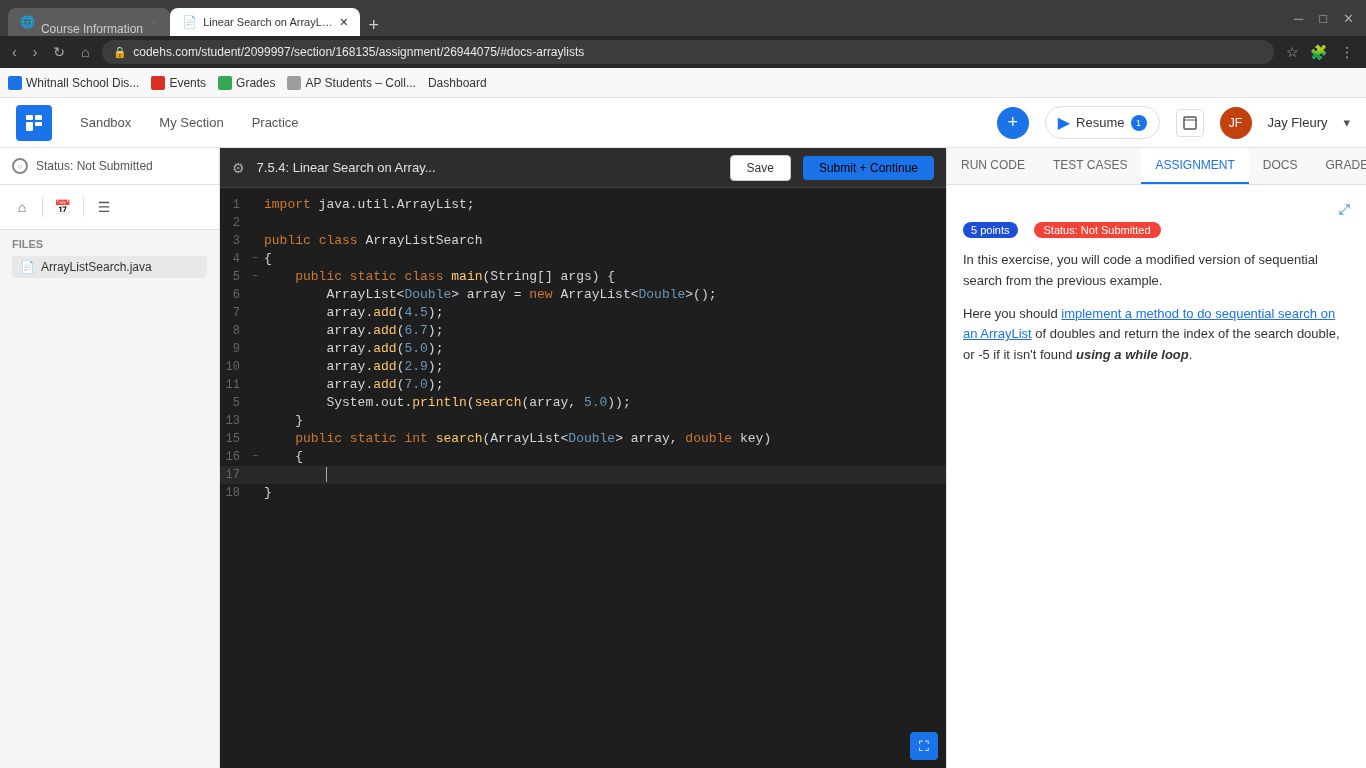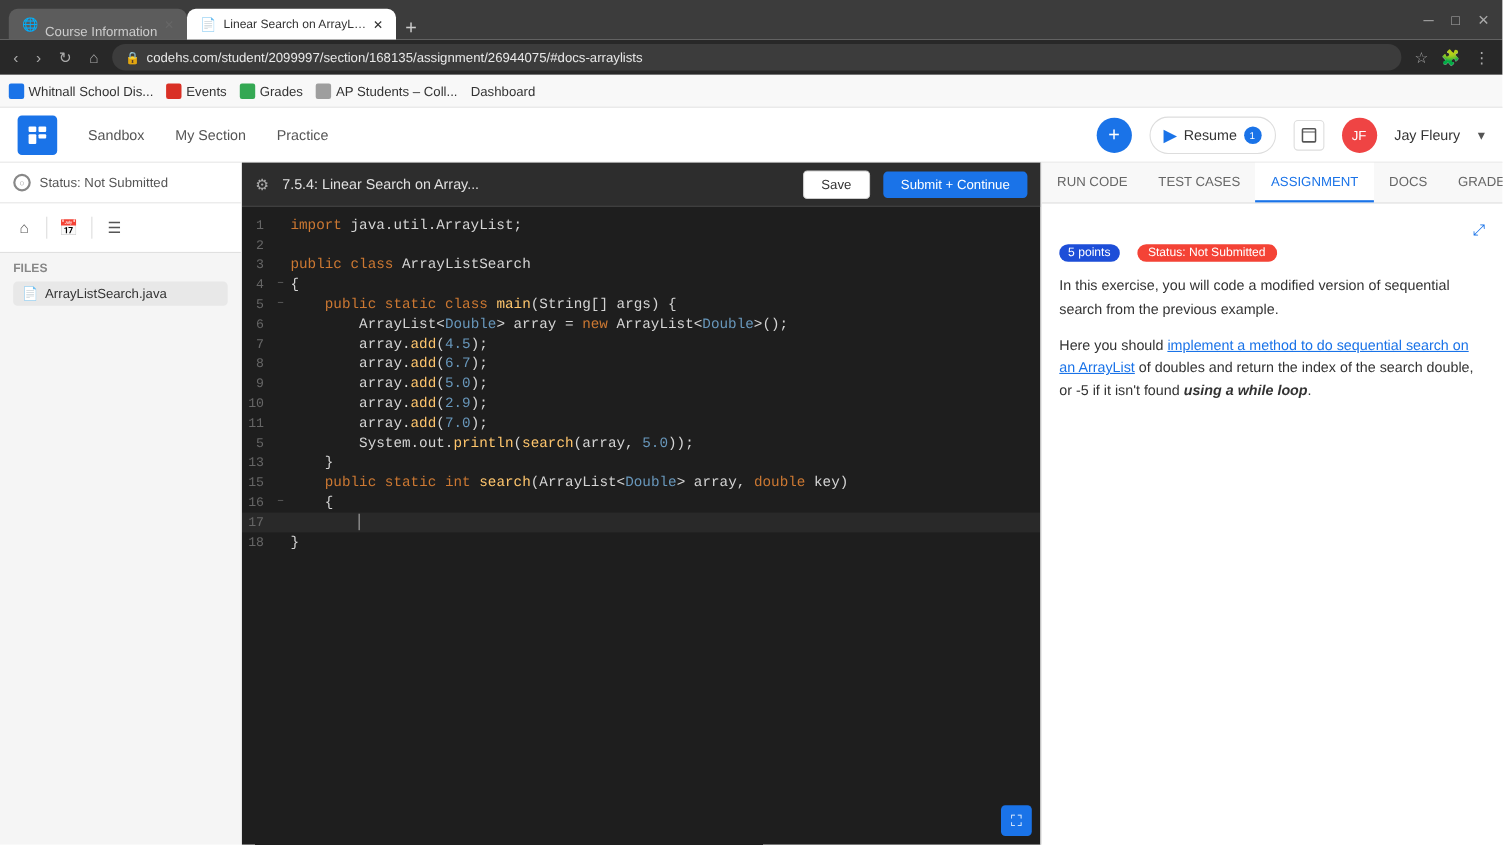--- a/index.html
+++ b/index.html
@@ -34,21 +34,21 @@
     
     .app-header { height: 50px; background: #fff; border-bottom: 1px solid #e0e0e0; display: flex; align-items: center; padding: 0 16px; gap: 16px; }
     .app-logo { width: 36px; height: 36px; background: #1a73e8; border-radius: 4px; display: flex; align-items: center; justify-content: center; color: white; font-size: 16px; }
     .app-nav { display: flex; gap: 4px; }
     .nav-link { padding: 6px 12px; border-radius: 4px; font-size: 13px; color: #555; cursor: pointer; }
     .header-spacer { flex: 1; }
     .header-btn-plus { width: 32px; height: 32px; background: #1a73e8; border-radius: 50%; color: white; display: flex; align-items: center; justify-content: center; font-size: 18px; cursor: pointer; }
     .resume-btn { display: flex; align-items: center; gap: 6px; padding: 6px 12px; border: 1px solid #ddd; border-radius: 20px; cursor: pointer; font-size: 13px; color: #333; }
     .resume-icon { color: #1a73e8; font-size: 16px; }
     .window-btn { width: 28px; height: 28px; border: 1px solid #ddd; border-radius: 4px; display: flex; align-items: center; justify-content: center; cursor: pointer; }
-    .user-avatar { width: 32px; height: 32px; border-radius: 50%; background: #ef4444; display: flex; align-items: center; justify-content: center; color: white; font-size: 12px; }
+    .user-avatar { width: 32px; height: 32px; border-radius: 50%; background: #c2410c; display: flex; align-items: center; justify-content: center; color: white; font-size: 12px; }
     .user-name { font-size: 13px; color: #333; }
 
     
     .main-layout { display: flex; height: calc(768px - 36px - 32px - 30px - 50px); }
 
     
     .left-sidebar { width: 220px; background: #f5f5f5; border-right: 1px solid #e0e0e0; display: flex; flex-direction: column; }
     .status-bar { background: #fff; padding: 10px 12px; border-bottom: 1px solid #e0e0e0; display: flex; align-items: center; gap: 8px; font-size: 12px; color: #555; }
     .status-icon { width: 16px; height: 16px; border-radius: 50%; border: 2px solid #888; display: flex; align-items: center; justify-content: center; font-size: 8px; color: #888; }
     .sidebar-icons { display: flex; padding: 8px; gap: 4px; border-bottom: 1px solid #e0e0e0; background: #fff; align-items: center; }
@@ -59,21 +59,21 @@
     .file-item { display: flex; align-items: center; gap: 6px; padding: 4px 8px; border-radius: 4px; cursor: pointer; background: #e8e8e8; }
     .file-icon { color: #1a73e8; font-size: 12px; }
     .file-name { font-size: 12px; color: #333; }
 
     
     .editor-area { flex: 1; display: flex; flex-direction: column; background: #1e1e1e; }
     .editor-header { height: 40px; background: #2d2d2d; display: flex; align-items: center; padding: 0 12px; gap: 12px; border-bottom: 1px solid #444; }
     .gear-icon { color: #aaa; font-size: 14px; }
     .assignment-title { color: #e0e0e0; font-size: 13px; flex: 1; }
     .save-btn { padding: 5px 16px; background: #fff; border: 1px solid #ccc; border-radius: 4px; font-size: 12px; cursor: pointer; color: #333; }
-    .submit-btn { padding: 5px 16px; background: #1a73e8; border: none; border-radius: 4px; font-size: 12px; cursor: pointer; color: #ffffff; }
+    .submit-btn { padding: 5px 16px; background: #1a73e8; border: none; border-radius: 4px; font-size: 12px; cursor: pointer; color: #000000; }
     .code-body { flex: 1; overflow-y: auto; padding: 8px 0; position: relative; }
     .code-line { display: flex; min-height: 18px; font-family: 'Courier New', Courier, monospace; font-size: 13px; line-height: 18px; }
     .line-num { width: 32px; text-align: right; padding-right: 12px; color: #666; user-select: none; font-size: 12px; flex-shrink: 0; }
     .line-fold { width: 12px; color: #666; font-size: 10px; flex-shrink: 0; }
     .line-content { flex: 1; color: #d4d4d4; white-space: pre; }
     .kw { color: #cc7832; }
     .type { color: #6897bb; }
     .number { color: #6897bb; }
     .method { color: #ffc66d; }
 

